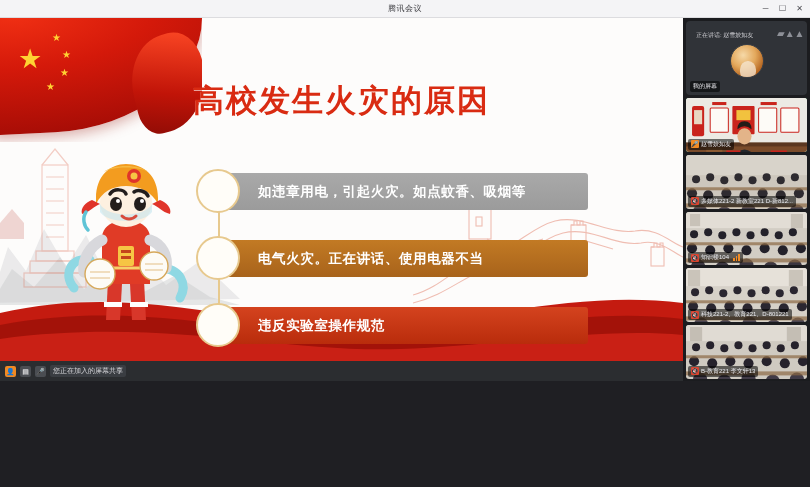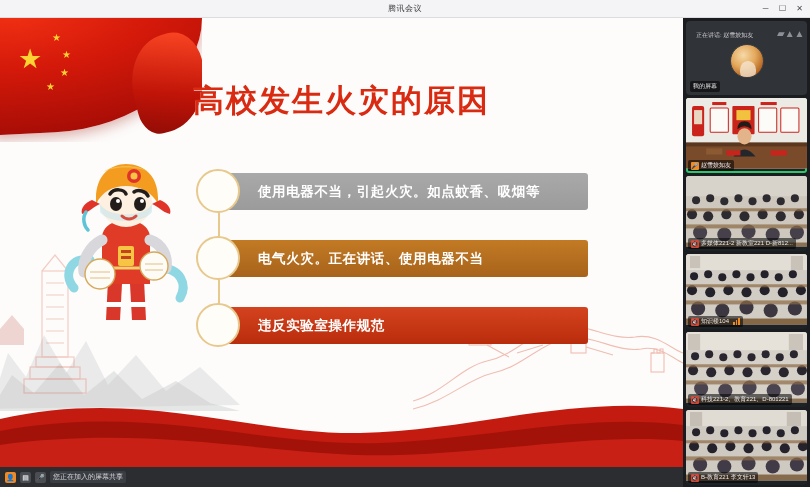--- a/index.html
+++ b/index.html
@@ -5,21 +5,21 @@
 <style>
   * { margin:0; padding:0; box-sizing:border-box; }
   html, body {
     width:810px; height:487px; overflow:hidden;
     background:#1f1f23;
     font-family:"Liberation Sans","DejaVu Sans",sans-serif;
   }
 
   
   .app {
-    position:relative; width:810px; height:487px;
+    position:relative; width:810px; height:381px;
     background:#2e3033; display:flex; flex-direction:column;
   }
   .titlebar {
     height:18px; flex:0 0 18px; background:#f4f4f6;
     display:flex; align-items:center; justify-content:center;
     position:relative; border-bottom:1px solid #dcdcdf;
   }
   .titlebar-title {
     font-size:8px; color:#3c3c41; letter-spacing:.5px;
   }
@@ -333,21 +333,21 @@
 
           <path d="M30 56 C26 62 28 70 32 74" stroke="#5fc4d6" stroke-width="3.5" fill="none" stroke-linecap="round"></path>
         </svg>
 
         <div class="bullets">
           <div class="connector" style="top:44px; height:67px;"></div>
           <div class="connector" style="top:111px; height:67px;"></div>
 
           <div class="bullet-row">
             <div class="bullet-bar bar-gray">
-              <span class="bullet-text">使用电器不当，引起火灾。如点蚊香、吸烟等</span>
+              <span class="bullet-text">如违章用电，引起火灾。如点蚊香、吸烟等</span>
             </div>
             <div class="bullet-circle"></div>
           </div>
 
           <div class="bullet-row">
             <div class="bullet-bar bar-orange">
               <span class="bullet-text">电气火灾。正在讲话、使用电器不当</span>
             </div>
             <div class="bullet-circle"></div>
           </div>

